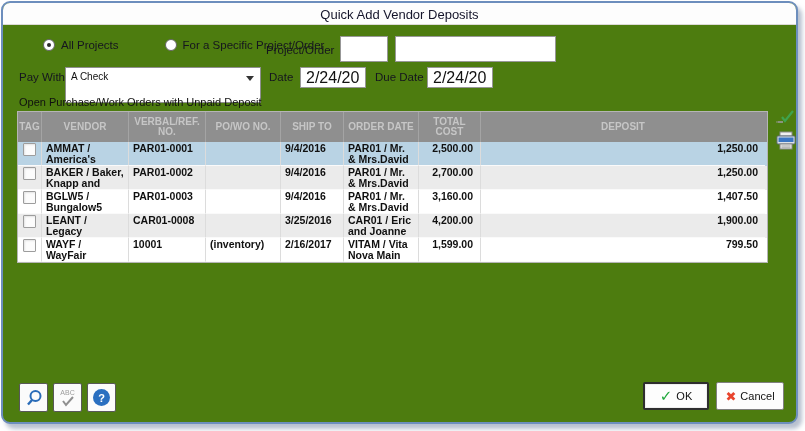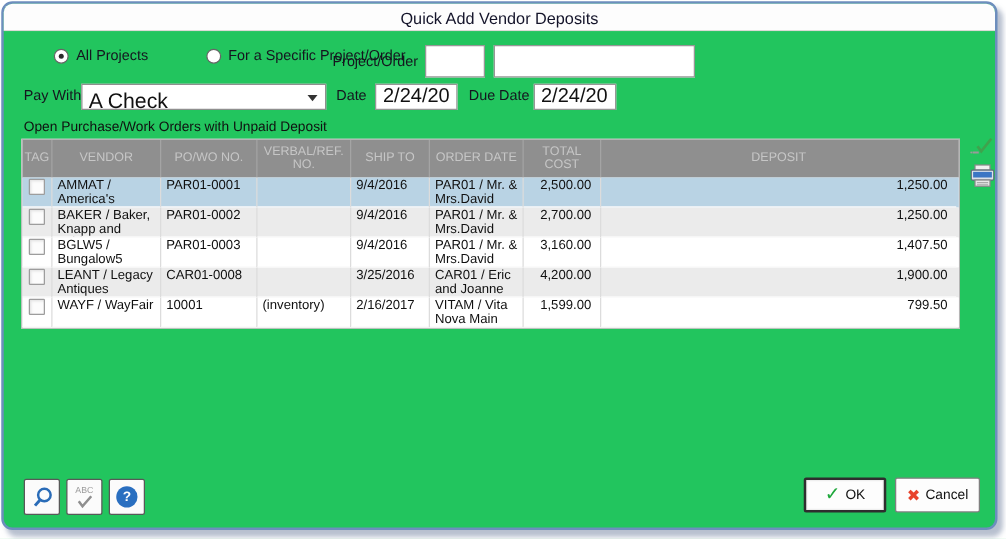--- a/index.html
+++ b/index.html
@@ -1,40 +1,40 @@
 <!DOCTYPE html>
 <html><head>
 <meta charset="utf-8">
 <style>
   html,body{margin:0;padding:0;width:805px;height:431px;background:#ffffff;overflow:hidden;
     font-family:"Liberation Sans","DejaVu Sans",sans-serif;}
   *{box-sizing:border-box;}
-  .dialog{position:absolute;left:1px;top:1px;width:797px;height:423px;background:#22c55e;
+  .dialog{position:absolute;left:1px;top:1px;width:797px;height:423px;background:#4d7c0f;
     border:2px solid #6d8ebd;border-radius:9px;box-shadow:4px 5px 4px rgba(125,140,168,.55);}
   .titlebar{position:absolute;left:0;top:0;right:0;height:22px;background:#fdfdfd;
     border-radius:7px 7px 0 0;border-bottom:1px solid #dcdad6;text-align:center;
     font-size:13px;color:#14142a;padding-top:4px;}
   
   .lbl{position:absolute;font-size:11.5px;color:#15151f;white-space:nowrap;}
   .radio-group{position:absolute;left:16px;top:36px;display:flex;gap:22px;align-items:center;}
   .radio-opt{display:flex;align-items:center;gap:6px;margin-left:24px;}
   .radio{width:12px;height:12px;border-radius:50%;border:1px solid #666;background:#fff;position:relative;}
   .radio.checked::after{content:'';position:absolute;left:3px;top:3px;width:4px;height:4px;
     border-radius:50%;background:#2b2b2b;}
   .radio-opt span.rlabel{font-size:11.5px;color:#15151f;}
   input.txt{position:absolute;border:1px solid #979797;background:#fff;font-size:16px;
     font-family:"Liberation Sans","DejaVu Sans",sans-serif;padding:1px 5px;color:#111;}
-  .select{position:absolute;border:1px solid #8f8f8f;background:#fff;height:21px;
-    font-size:17px;color:#111;padding:3px 18px 0 5px;}
+  .select{position:absolute;border:1px solid #8f8f8f;background:#fff;height:36px;
+    font-size:10px;color:#111;padding:3px 18px 0 5px;}
   .select .arrow{position:absolute;right:6px;top:8px;width:0;height:0;
     border-left:4px solid transparent;border-right:4px solid transparent;border-top:5px solid #333;}
   .caption{position:absolute;left:16px;top:93px;font-size:11px;font-weight:400;color:#101010;}
   
   .grid{position:absolute;left:14px;top:108px;width:751px;border:1px solid #b5b5b5;background:#fff;}
-  .grow{display:grid;grid-template-columns:24px 87px 77px 75px 63px 75px 62px 284px;}
+  .grow{display:grid;grid-template-columns:24px 87px 77px 75px 63px 75px 62px 284px;font-weight:bold;}
   .ghead{height:30px;background:#8f8f8f;}
   .ghead .hc{color:#c6c6c6;font-size:10px;display:flex;align-items:center;justify-content:center;
     text-align:center;border-right:1px solid #a4a4a4;line-height:10px;padding:0 2px;}
   .ghead .hc:last-child{border-right:none;}
   .grow.body{height:24px;}
   .grow.body .c{font-size:10.5px;color:#101010;padding:1px 4px 0 4px;line-height:11px;
     border-right:1px solid #dcdcdc;border-bottom:1px solid #fafafa;overflow:hidden;}
   .grow.body .c:last-child{border-right:none;}
   .grow.body .c.num{text-align:right;padding-right:7px;}
   .row-sel{background:#b9d3e4;}
@@ -94,22 +94,22 @@
 
   <div class="lbl" style="left:372px;top:68px;">Due Date</div>
   <input class="txt" style="left: 424px; top: 64px; width: 66px; height: 21px;" value="2/24/2017">
 
   <div class="caption">Open Purchase/Work Orders with Unpaid Deposit</div>
 
   <div class="grid">
     <div class="grow ghead">
       <div class="hc">TAG</div>
       <div class="hc">VENDOR</div>
+      <div class="hc">VERBAL/REF. NO.</div>
       <div class="hc">PO/WO NO.</div>
-      <div class="hc">VERBAL/REF. NO.</div>
       <div class="hc">SHIP TO</div>
       <div class="hc">ORDER DATE</div>
       <div class="hc">TOTAL COST</div>
       <div class="hc">DEPOSIT</div>
     </div>
 
     <div class="grow body row-sel">
       <div class="c cbcell">
           <span class="checkbox"></span>
         </div>

